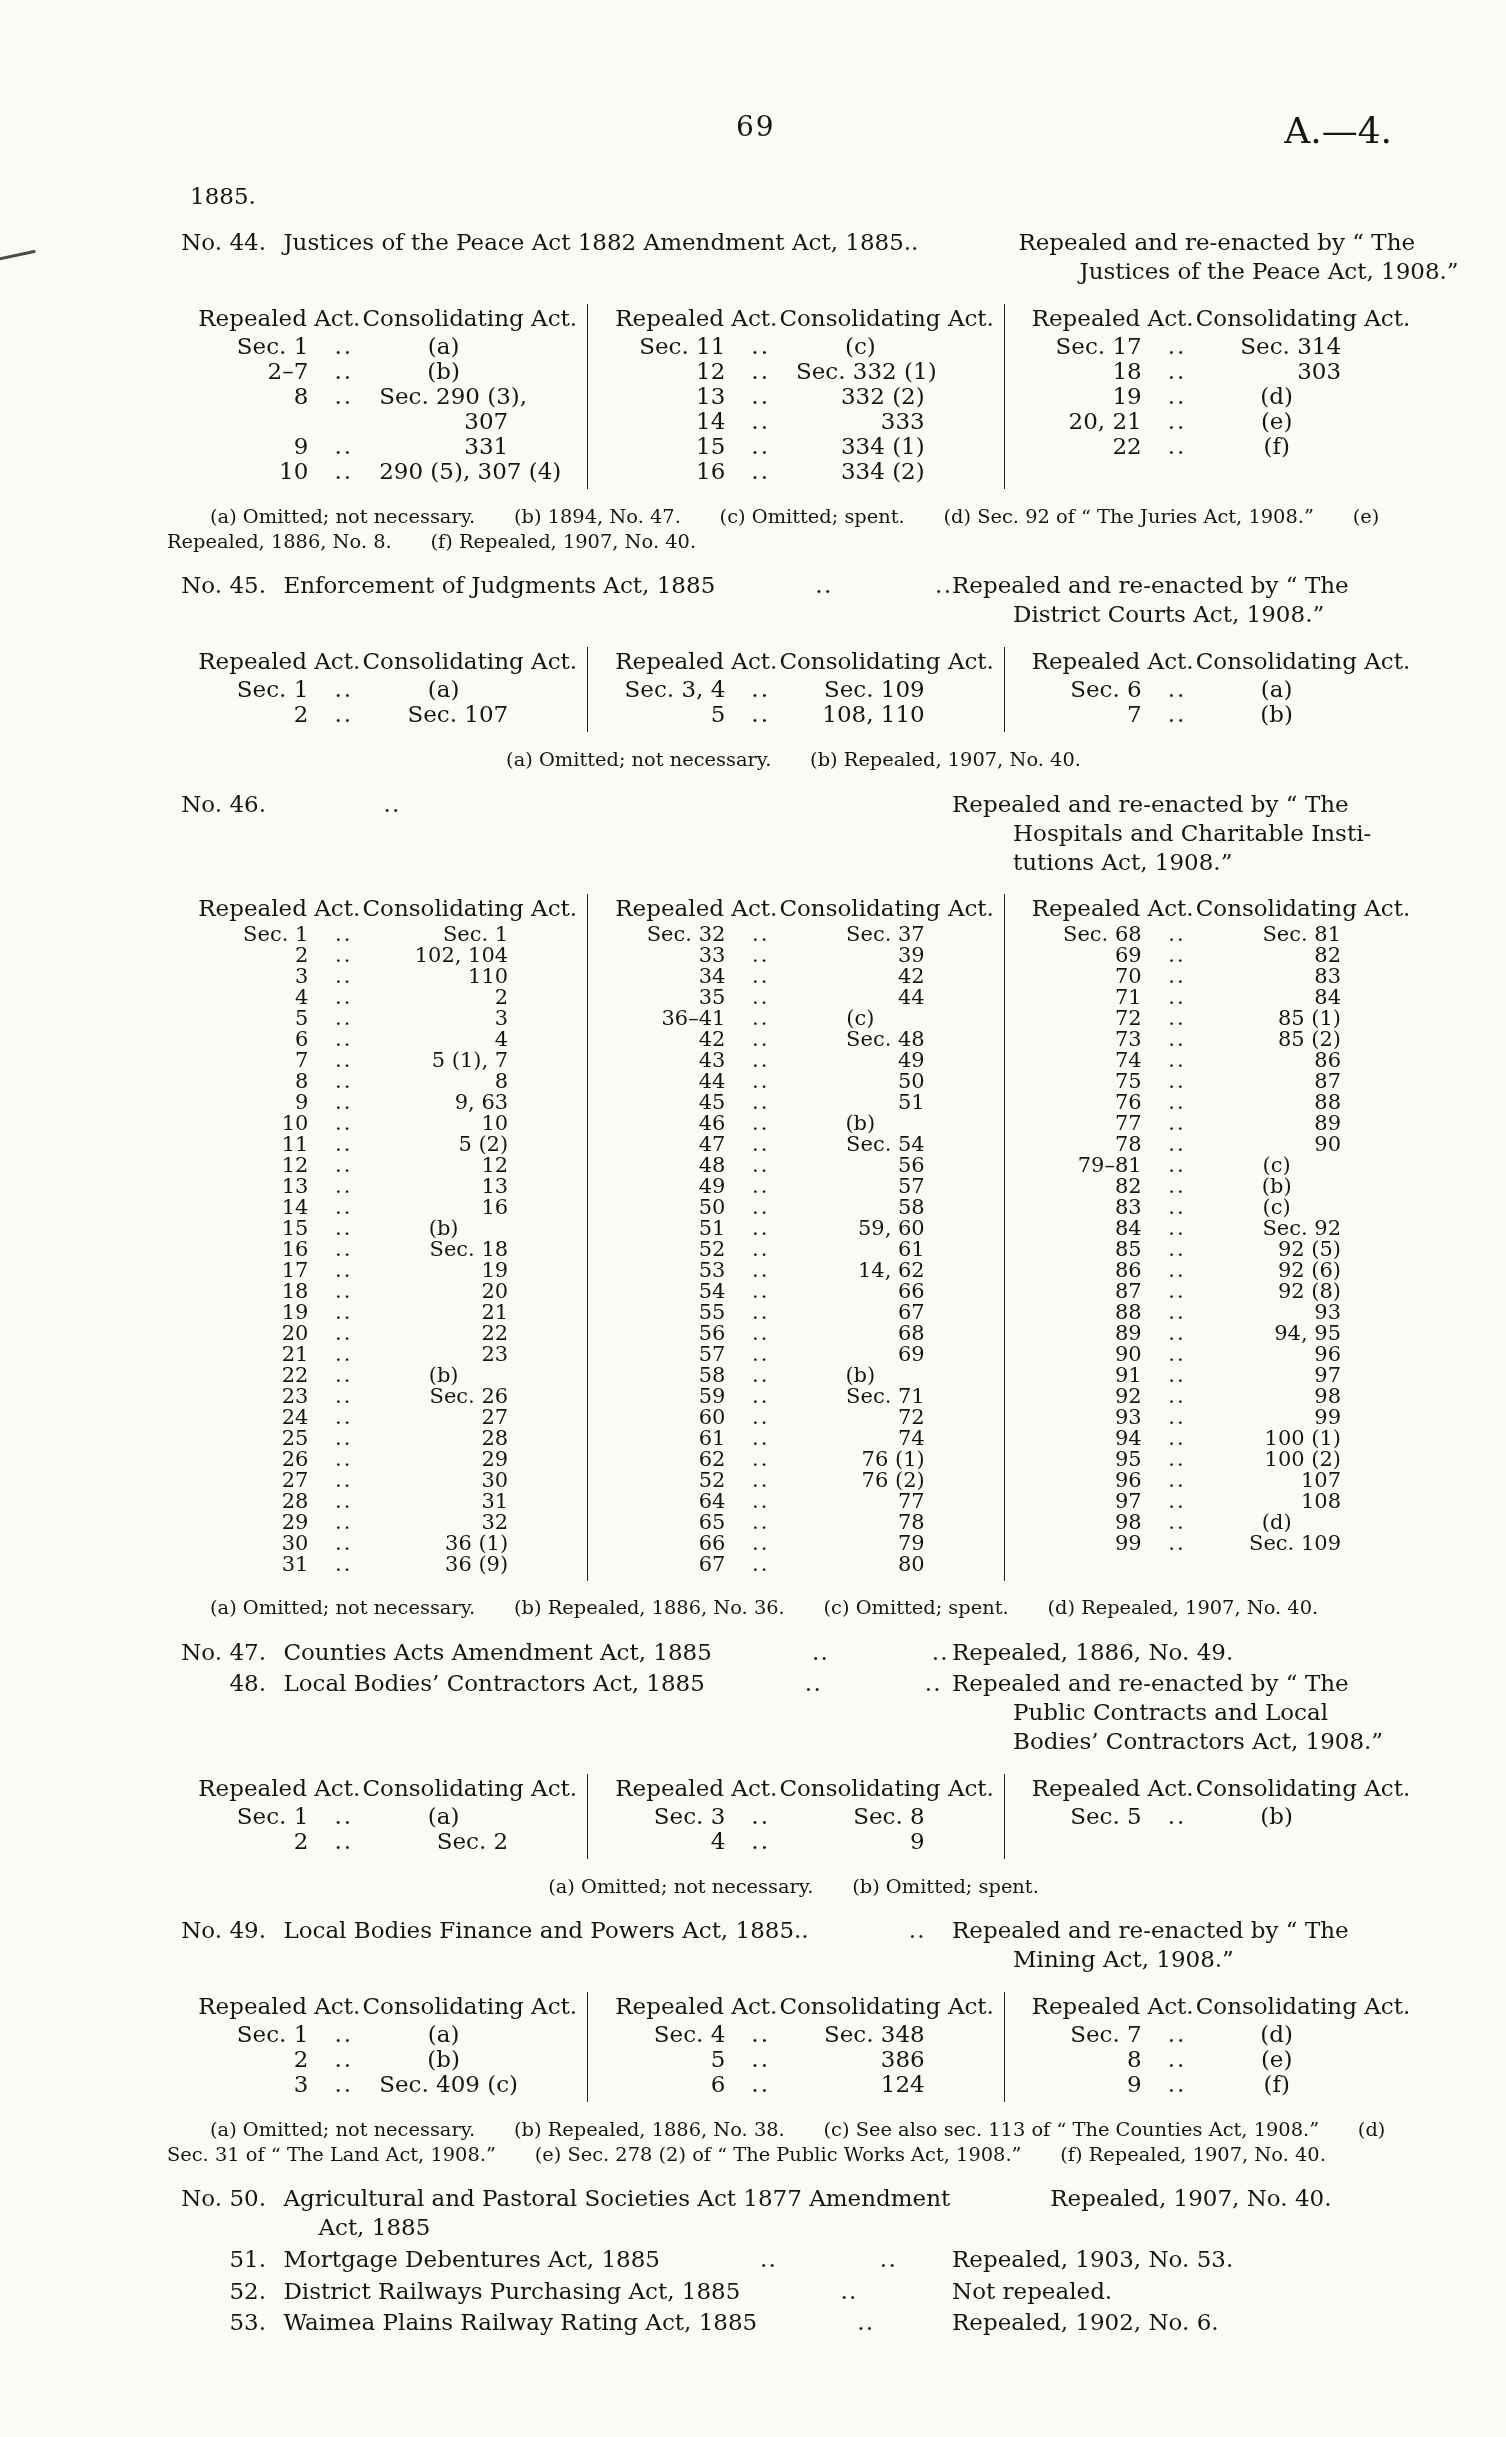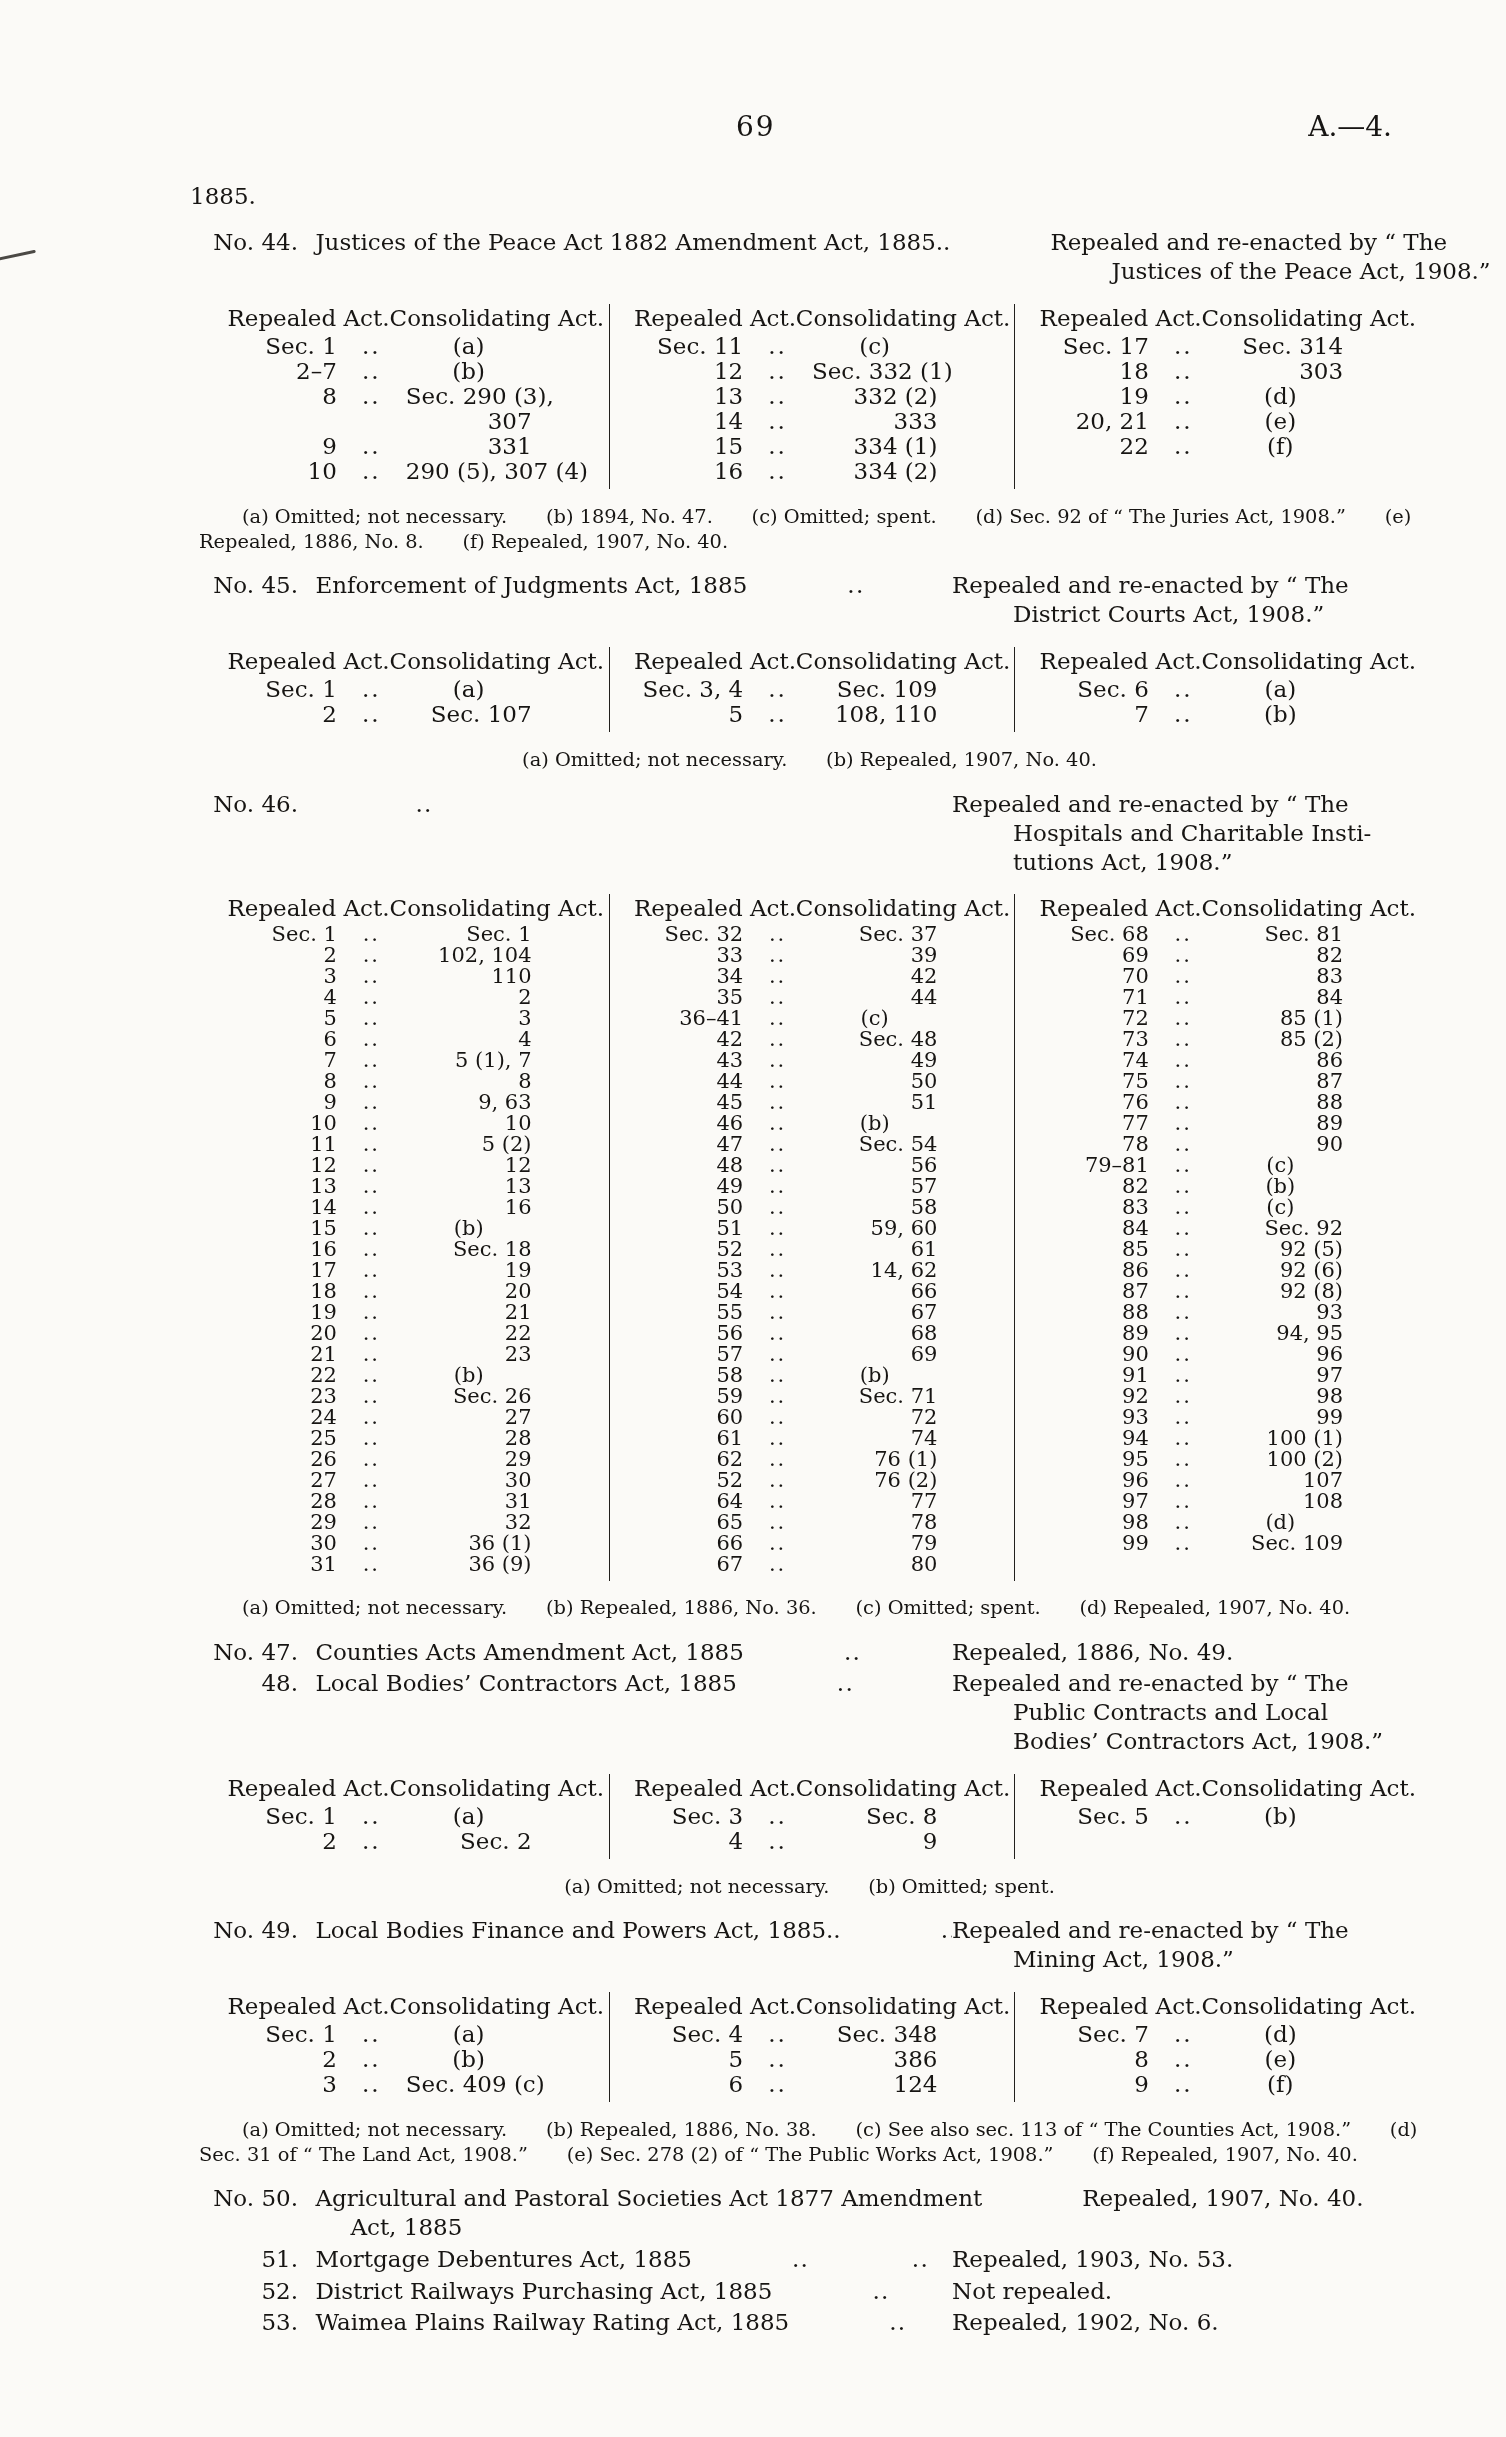--- a/index.html
+++ b/index.html
@@ -5,23 +5,23 @@
   html,body{margin:0;padding:0;}
   body{
     width:1507px;height:2438px;
     background:#fbfaf7;color:#171513;
     font-family:"DejaVu Serif","Liberation Serif",serif;
     font-size:23px;position:relative;overflow:hidden;
   }
   .sheet{padding:110px 87px 0 167px;box-sizing:border-box;}
   .pagehead{position:relative;height:39px;}
   .pageno{position:absolute;left:569px;top:0;font-size:28px;letter-spacing:2px;}
-  .docref{position:absolute;right:28px;top:0;font-size:28px;}
+  .docref{position:absolute;right:28px;top:0;font-size:36px;}
   .yearlabel{margin:33px 0 0 23px;line-height:29px;}
-  .act{margin-top:17.4px;margin-left:32px;}
+  .act{margin-top:17.4px;}
   .act.tight{margin-top:2.7px;}
   .act-head{display:flex;align-items:flex-start;line-height:29px;}
   .act-no{flex:none;width:99px;text-align:right;padding-right:17.4px;white-space:nowrap;}
   .act-title{flex:none;max-width:701px;white-space:pre-line;}
   .leaders{flex:1 1 auto;padding-left:100px;word-spacing:94px;letter-spacing:1.3px;white-space:nowrap;overflow:hidden;}
   .act-note{flex:none;width:468px;padding-left:61px;text-indent:-61px;white-space:pre-line;box-sizing:border-box;}
   .act50 .act-title{padding-left:35px;text-indent:-35px;}
   .act50 .act-note{width:578px;}
   
   .rtable{display:flex;margin:17.4px 0 0 4px;}

